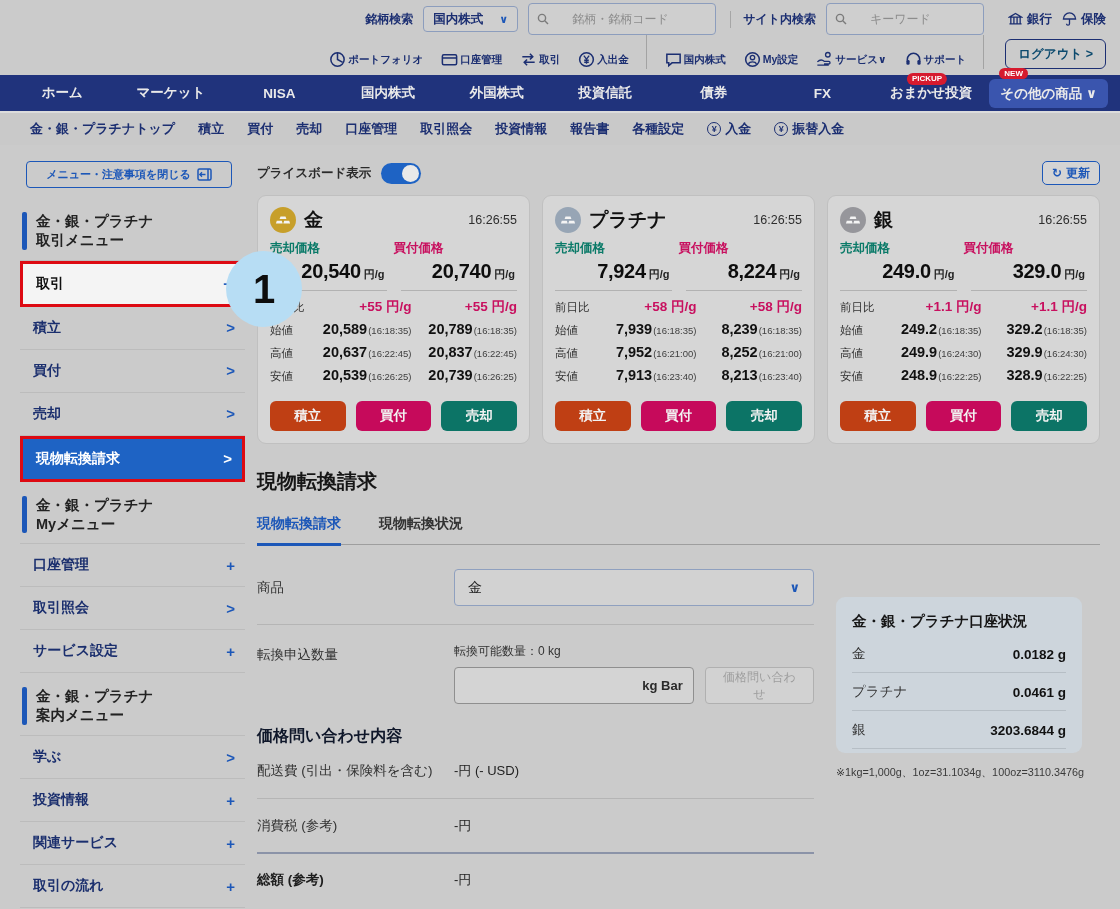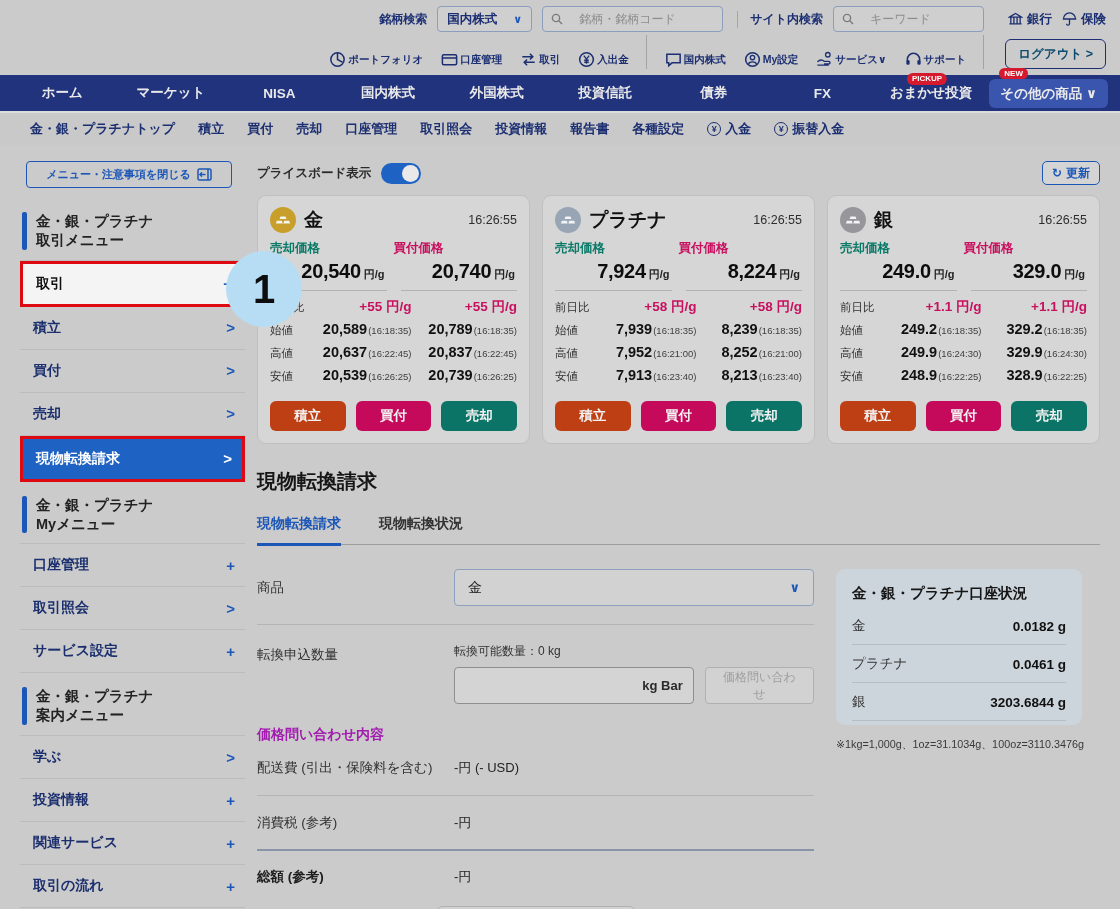--- a/index.html
+++ b/index.html
@@ -10,21 +10,21 @@
   }
   svg { display:block; }
 
   
   .top-header { height:75px; padding:4px 14px 0 0; }
   .th-row1 { display:flex; align-items:center; justify-content:flex-end; gap:10px; height:30px; }
   .th-label { font-size:12px; font-weight:bold; color:#1c2f72; }
   .hdr-select { display:flex; align-items:center; gap:16px; height:26px; border:1px solid #8c9dbd; border-radius:4px; padding:0 9px; background:#cfcfcf; cursor:pointer; }
   .hdr-select .val { font-size:12.5px; font-weight:bold; color:#1c2f72; }
   .chev { color:#1c57b8; font-weight:bold; font-size:11px; }
-  .hdr-input { display:flex; align-items:center; gap:16px; height:26px; border:1px solid #8c9dbd; border-radius:4px; padding:0 8px; background:#cfcfcf; }
+  .hdr-input { display:flex; align-items:center; gap:23px; height:32px; border:1px solid #8c9dbd; border-radius:4px; padding:0 8px; background:#cfcfcf; }
   .hdr-input input { border:none; outline:none; background:transparent; font-size:12px; width:120px; color:#333; font-family:inherit; }
   .hdr-input input::placeholder { color:#8d8d8d; }
   .site-label { border-left:1px solid #a6a6a6; padding-left:12px; margin-left:4px; }
   .mini-link { display:flex; align-items:center; gap:4px; font-size:12.5px; font-weight:bold; color:#1c2f72; cursor:pointer; }
   .th-row2 { display:flex; align-items:flex-end; justify-content:flex-end; gap:17px; height:38px; padding-bottom:3px; }
   .qlink { display:flex; flex-direction:row; align-items:center; gap:1px; cursor:pointer; }
   .qlink .ql-label { font-size:10.5px; font-weight:bold; color:#1c2f72; white-space:nowrap; }
   .vdiv { width:1px; height:34px; background:#a3a3a3; }
   .logout-btn { display:flex; align-items:center; height:30px; border:1.5px solid #1c2f72; border-radius:6px; padding:0 12px; font-size:12.5px; font-weight:bold; color:#0c4a6e; background:transparent; cursor:pointer; margin-left:4px; font-family:inherit; }
 
@@ -103,30 +103,30 @@
   .product-select .chev { margin-left:auto; font-size:13px; }
   .hdiv { border-top:1px solid #b5b5b5; margin:18px 0; }
   .hdiv-thick { border-top:2px solid #8b93a8; margin:17px 0; }
   .qty-wrap { flex:1; }
   .avail { font-size:12px; color:#333; margin-bottom:7px; }
   .qty-line { display:flex; gap:11px; }
   .qty-box { width:244px; height:37px; border:1px solid #8f8f8f; border-radius:4px; background:#d4d4d4; display:flex; align-items:center; padding:0 10px; }
   .qty-box input { flex:1; border:none; outline:none; background:transparent; min-width:0; font-family:inherit; font-size:14px; }
   .qty-box .suffix { font-size:13px; font-weight:bold; color:#2b2b2b; }
   .ghost-btn { height:37px; border:1px solid #b0b0b0; border-radius:4px; background:#d2d2d2; color:#9d9d9d; font-size:12px; padding:0 12px; cursor:default; font-family:inherit; }
-  .sect-title { margin-top:22px; font-size:14px; font-weight:bold; color:#a21caf; }
+  .sect-title { margin-top:22px; font-size:16px; font-weight:bold; color:#0f172a; }
   .info-row { display:flex; margin-top:15px; }
   .info-row .val { font-size:13px; color:#222; }
   .info-row .flabel.bold { font-weight:bold; color:#1d1d1d; }
   .submit-wrap { text-align:center; margin-top:20px; }
   .submit-btn { width:200px; height:37px; border:1px solid #b0b0b0; border-radius:7px; background:#d2d2d2; color:#9d9d9d; font-size:14px; font-weight:bold; cursor:default; font-family:inherit; }
 
   
   .side-col { width:246px; margin-left:22px; flex:none; }
-  .acct-panel { background:#cdd5dc; border-radius:9px; padding:15px 16px 4px; }
+  .acct-panel { background:#cdd5dc; border-radius:9px; padding:15px 16px 4px;margin-top:28px; }
   .acct-title { font-size:14.5px; font-weight:bold; color:#161616; margin-bottom:4px; }
   .acct-row { display:flex; justify-content:space-between; align-items:center; padding:10px 0 9px; border-bottom:1px solid #b6bec5; }
   .acct-row .al { font-size:13.5px; color:#333; }
   .acct-row .av { font-size:13.5px; font-weight:bold; color:#111; }
   .acct-note { margin-top:13px; font-size:10.8px; color:#3a3a3a; white-space:nowrap; }
 
   
   .step-circle { position:absolute; left:226px; top:251px; width:76px; height:76px; border-radius:50%; background:#b7ddf4; display:flex; align-items:center; justify-content:center; font-size:40px; font-weight:bold; color:#0d0d0d; z-index:60; }
 </style>
 </head>

